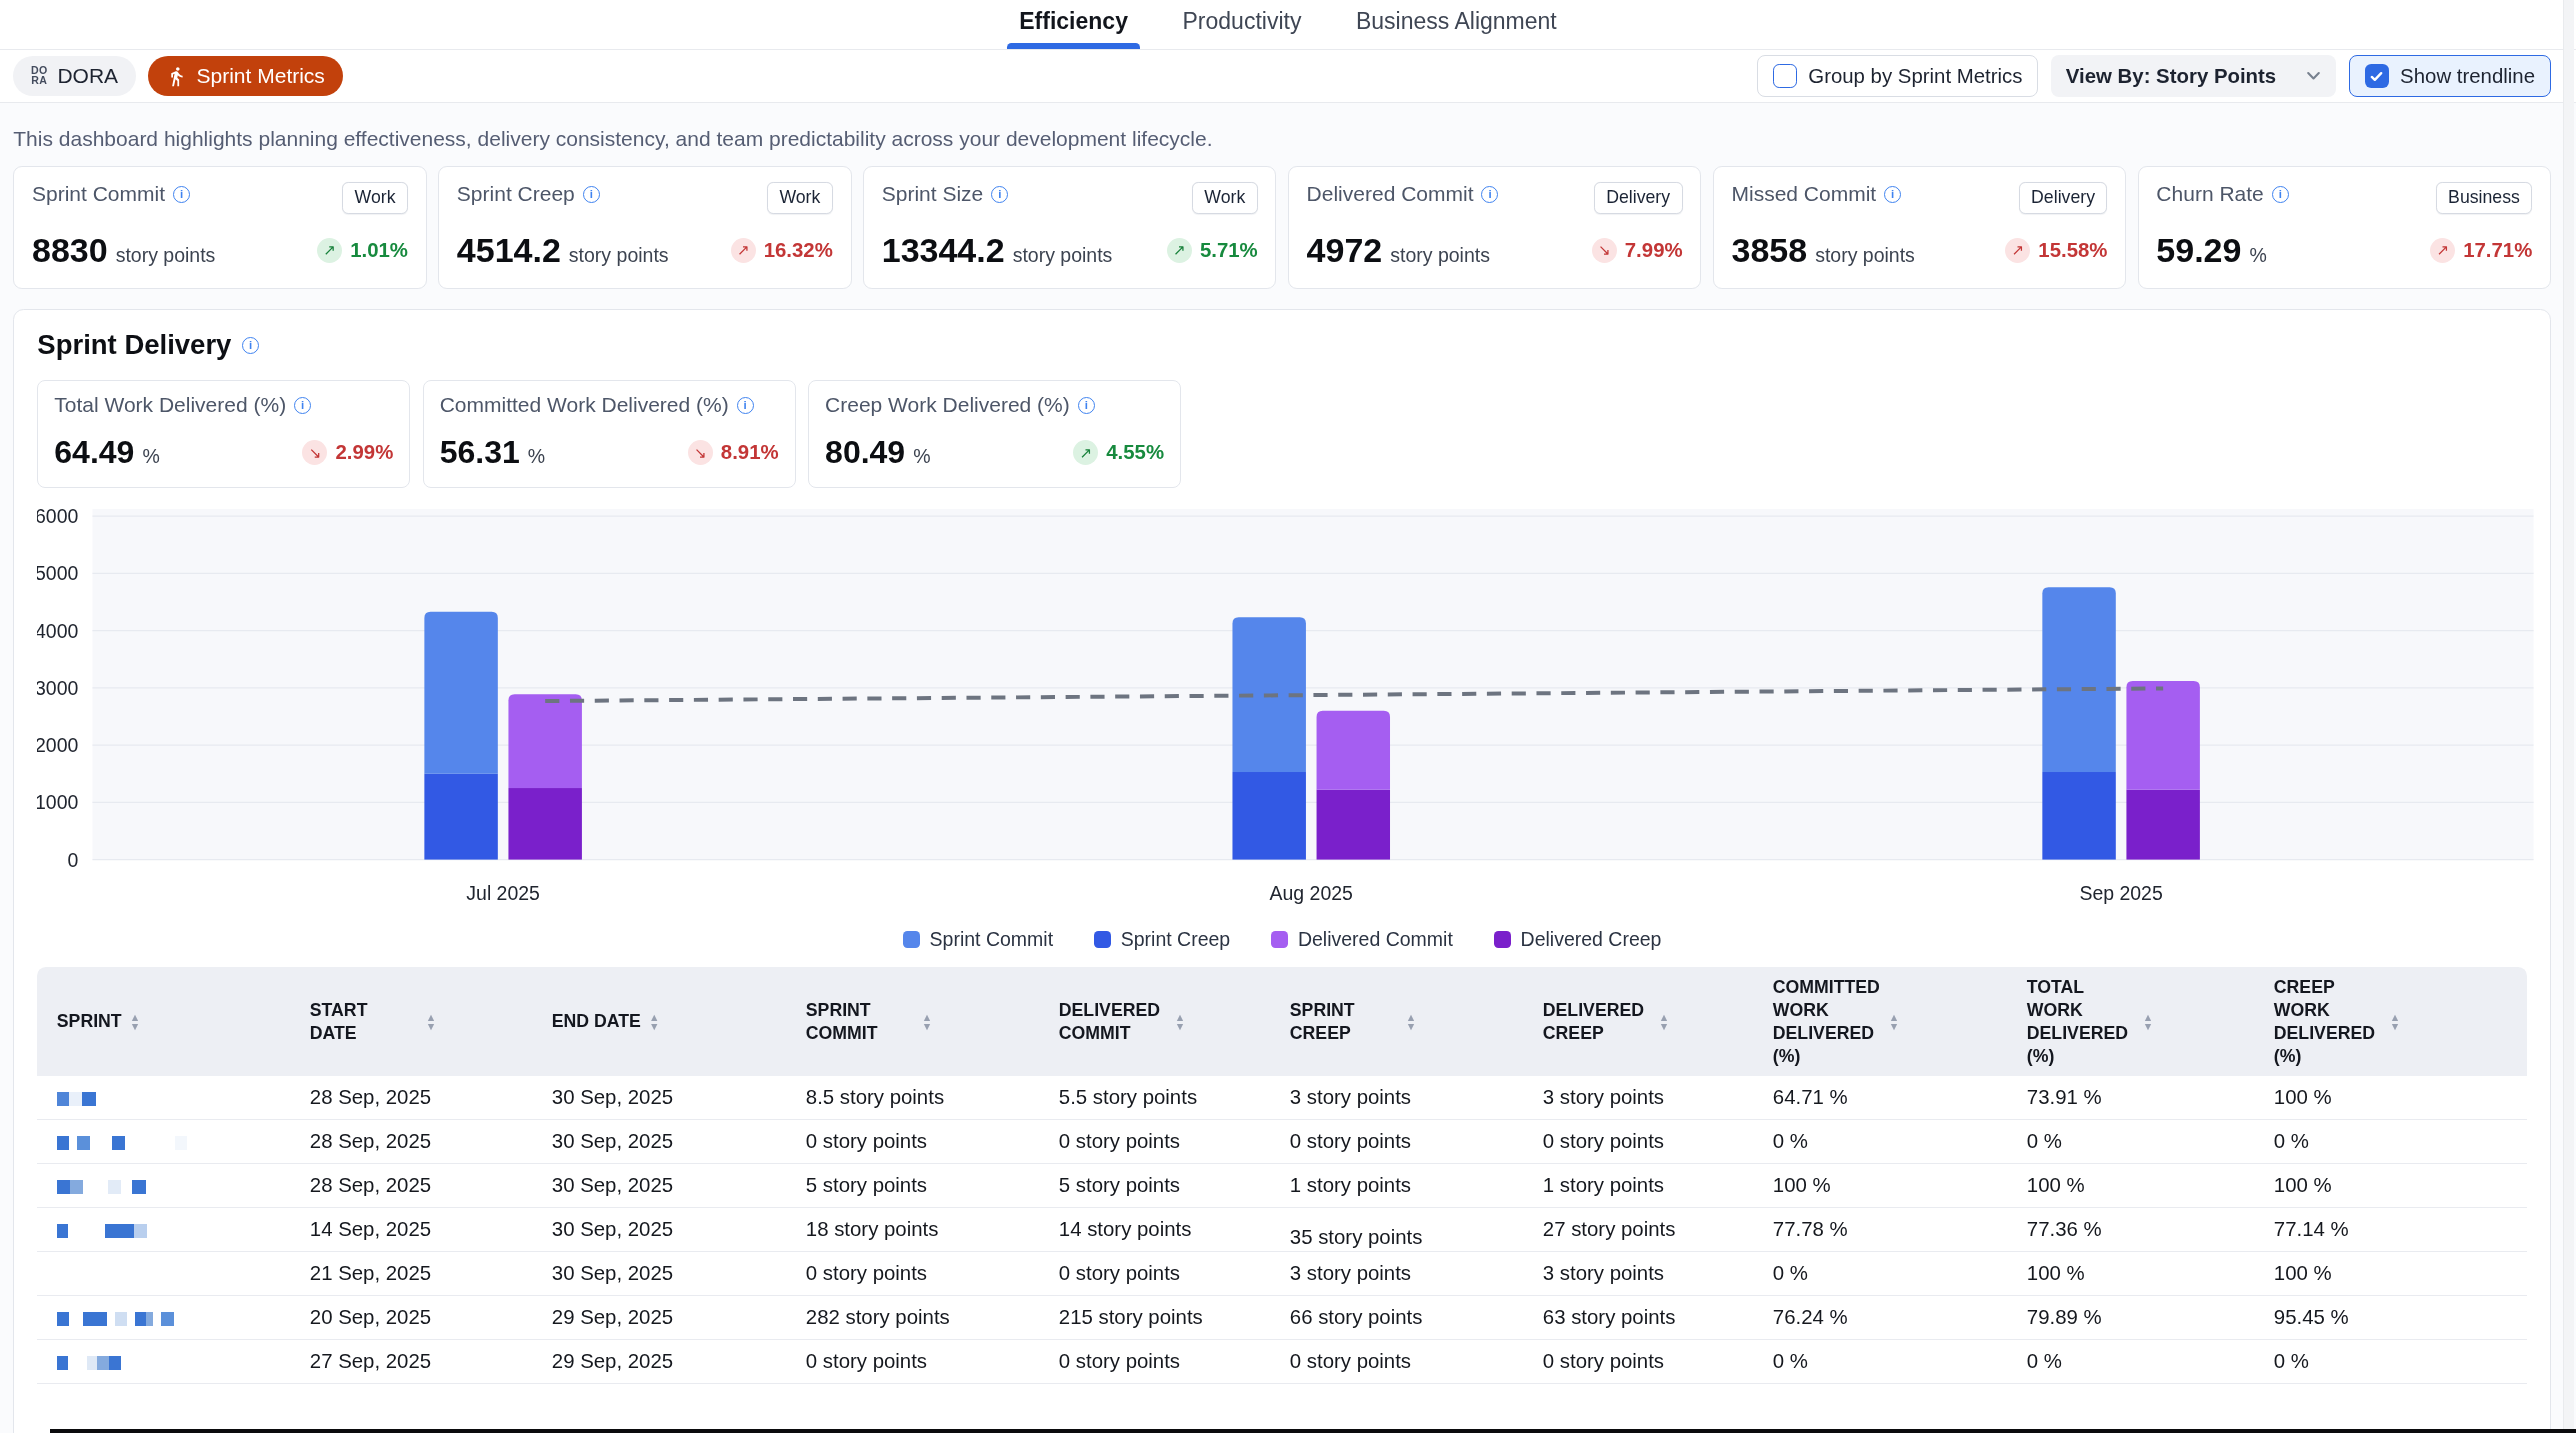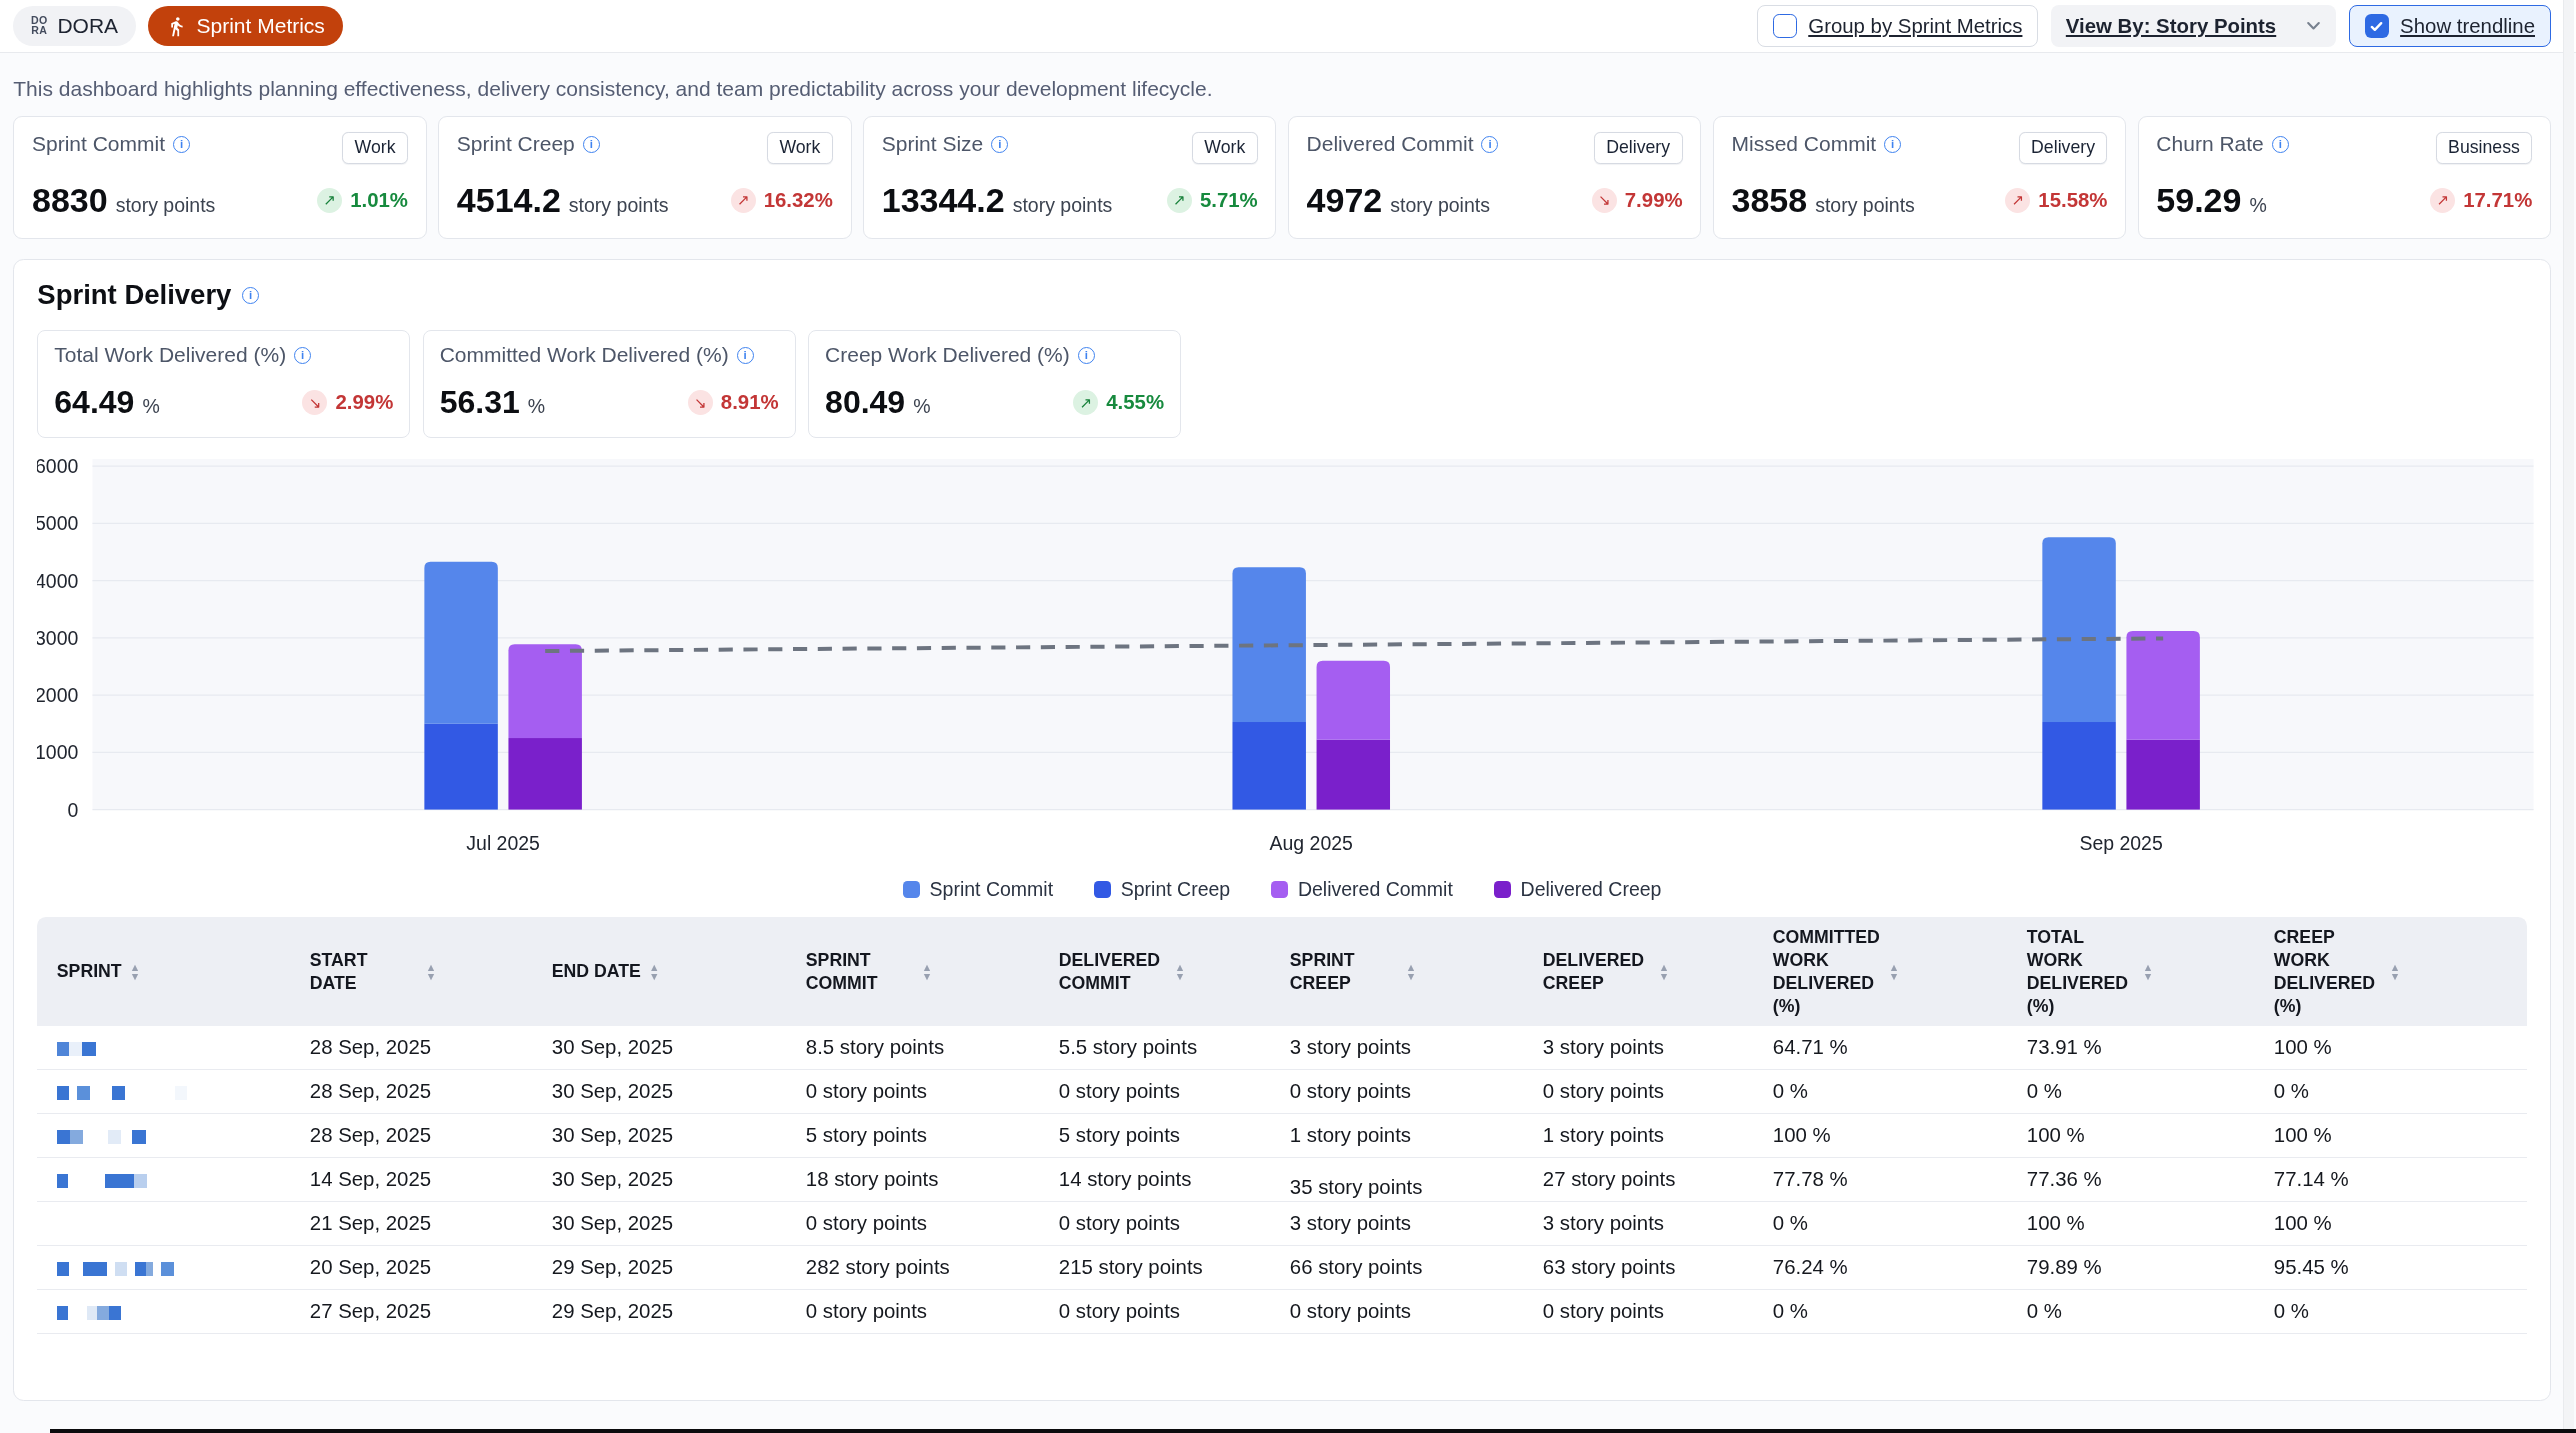--- a/index.html
+++ b/index.html
@@ -21,21 +21,21 @@
     display:flex; align-items:center; justify-content:space-between; padding:0 25px 0 13.3px; }
   .toolbar-left { display:flex; align-items:center; gap:12.4px; }
   .toolbar-right { display:flex; align-items:center; gap:12.4px; }
   .pill { display:flex; align-items:center; gap:9.7px; height:40px; border-radius:20.4px;
     border:none; padding:0 17.7px; font-size:21px; font-family:inherit; cursor:pointer; }
   .pill-gray { background:#f1f2f5; color:#1d2330; }
   .pill-blue { background:#c2410c; color:#fff; }
   .dora-ico { display:flex; flex-direction:column; font-size:10.6px; font-weight:800;
     line-height:9.7px; color:#444c5e; letter-spacing:0.4px; }
   .control { display:flex; align-items:center; gap:11.5px; height:42px; border-radius:8px;
-    font-size:20.4px; color:#1d2330; padding:0 15px; cursor:pointer;text-decoration:underline; }
+    font-size:20.4px; color:#1d2330; padding:0 15px; cursor:pointer; }
   .ctl-box { background:#fff; border:0.9px solid #d9dde4; }
   .ctl-select { background:#f2f3f6; font-weight:600; gap:30px; }
   .ctl-trend { background:#e9f2fe; border:1.3px solid #2e6ae3; }
   .cb { width:24px; height:24px; border-radius:6.2px; display:flex; align-items:center; justify-content:center; }
   .cb-empty { border:1.8px solid #2e6ae3; background:#fff; }
   .cb-checked { background:#2e6ae3; }
 
   
   main { padding:0 25px 0 13.3px; }
   .description { margin-top:24px; font-size:21px; color:#555d73; }
@@ -90,20 +90,27 @@
 
   .scroll-track { position:absolute; top:0; right:1.8px; bottom:0; width:11.5px;
     background:#f3f4f6; border-left:0.9px solid #e9ebee; }
   .bottom-strip { position:absolute; left:50px; right:0; bottom:0; height:5.3px; background:#0b0b0d; }
 </style>
 </head>
 <body>
 
 <div class="page">
 
+  <header class="tabbar">
+    <nav class="tabs" id="tabs">
+        <div class="tab active">Efficiency</div>
+        <div class="tab">Productivity</div>
+        <div class="tab">Business Alignment</div>
+      </nav>
+  </header>
 
   <div class="toolbar">
     <div class="toolbar-left">
       <button class="pill pill-gray">
         <span class="dora-ico">
           <span>DO</span>
             <span>RA</span>
         </span>
         <span>DORA</span>
       </button>

